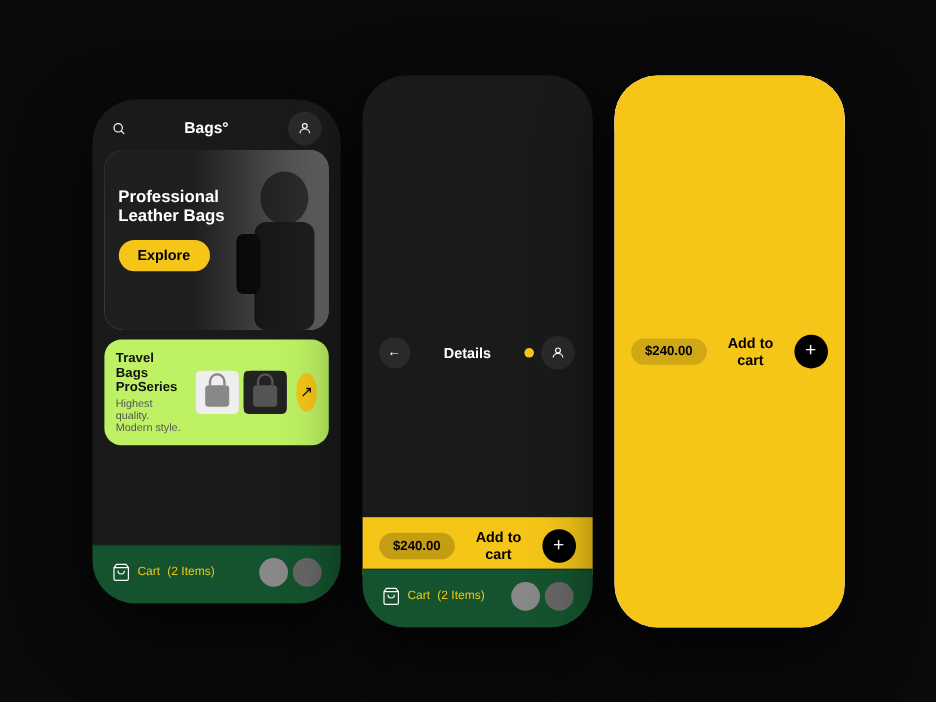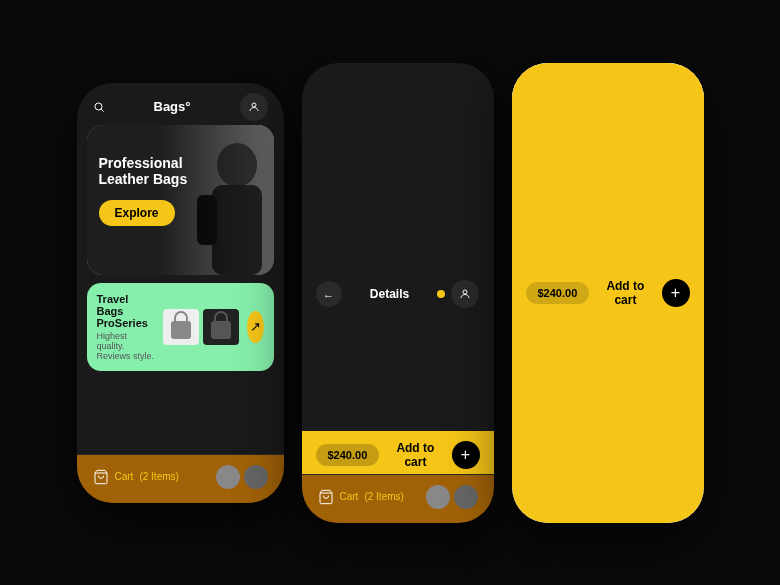--- a/index.html
+++ b/index.html
@@ -106,21 +106,21 @@
       border: none;
       border-radius: 20px;
       padding: 6px 16px;
       font-size: 12px;
       font-weight: 700;
       color: #000;
       cursor: pointer;
     }
     .promo-card {
       margin: 8px 10px;
-      background: #86efac;
+      background: #bef264;
       border-radius: 14px;
       padding: 10px;
       display: flex;
       align-items: center;
       position: relative;
       overflow: hidden;
     }
     .promo-text h3 {
       font-size: 11px;
       font-weight: 800;
@@ -154,21 +154,21 @@
       align-items: center;
       justify-content: center;
       font-size: 13px;
       margin-left: auto;
     }
     .bottom-bar {
       position: absolute;
       bottom: 0;
       left: 0;
       right: 0;
-      background: #a16207;
+      background: #14532d;
       border-top: 1px solid #2a2a2a;
       display: flex;
       align-items: center;
       justify-content: space-between;
       padding: 10px 16px 14px;
     }
     .cart-label {
       display: flex;
       align-items: center;
       gap: 6px;
@@ -447,21 +447,21 @@
 Leather Bags</div>
         <button class="explore-btn">Explore</button>
       </div>
     </div>
 
     <div class="promo-card">
       <div>
         <div class="promo-text">
           <h3>Travel Bags ProSeries</h3>
           <p style="white-space:pre-line;">Highest quality.
-Reviews style.</p>
+Modern style.</p>
         </div>
       </div>
       <div class="promo-images">
         <div class="bag-thumb">
           <svg width="36" height="36" viewBox="0 0 36 36">
               <rect width="36" height="36" rx="4" fill="#eee"></rect>
               <rect x="8" y="12" width="20" height="18" rx="3" fill="#888"></rect>
               <path d="M12 12v-3a6 6 0 0 1 12 0v3" fill="none" stroke="#888" stroke-width="2"></path>
             </svg>
         </div>

